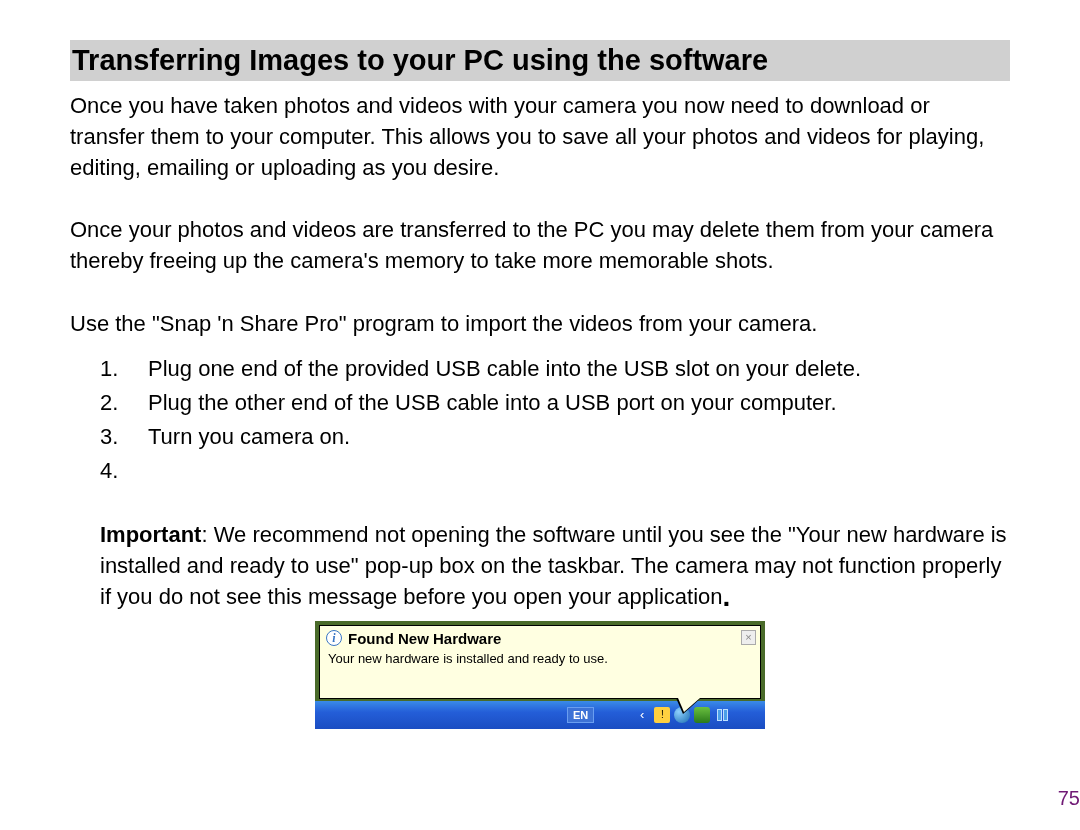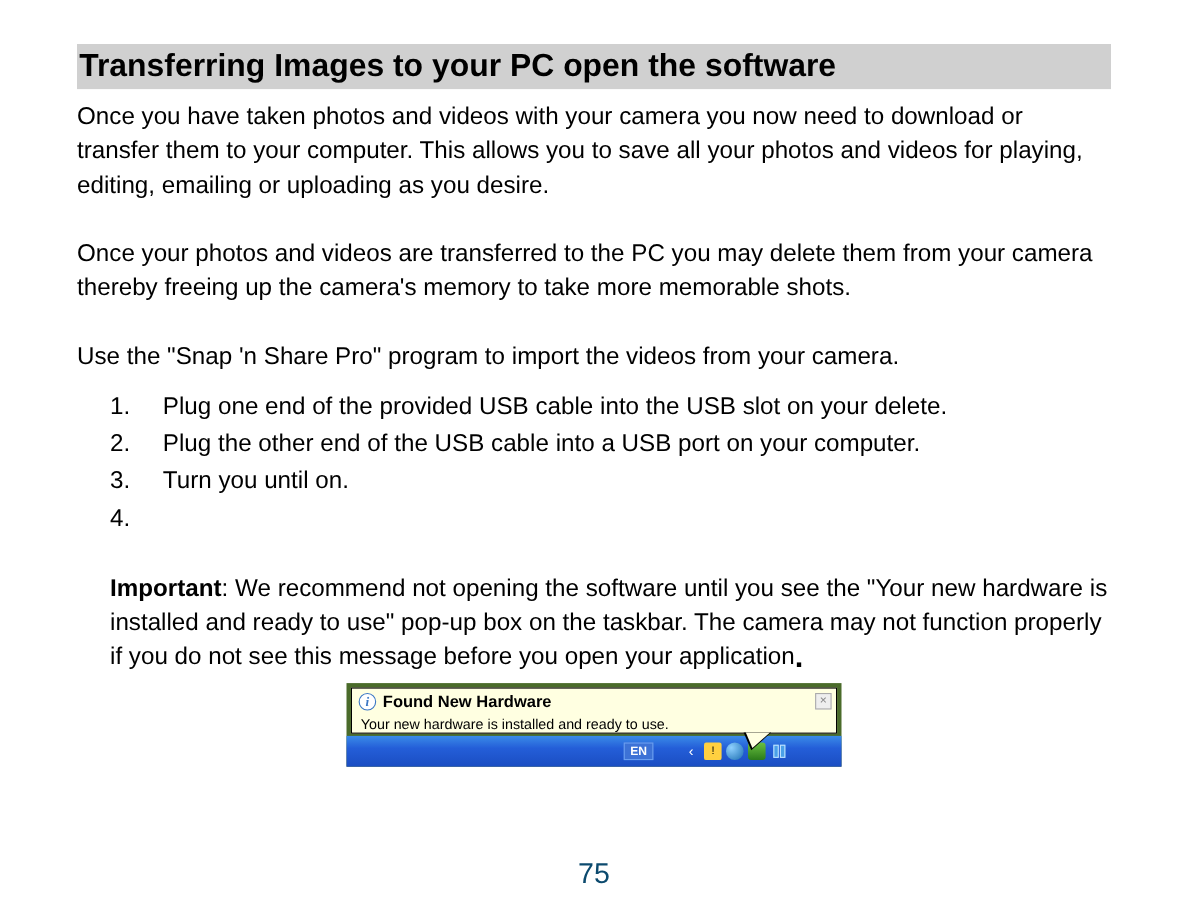--- a/index.html
+++ b/index.html
@@ -95,21 +95,21 @@
       border: 1px solid #aaa;
       background: #eee;
       font-size: 11px;
       line-height: 13px;
       text-align: center;
       color: #888;
     }
     .balloon-body {
       font-size: 13px;
       color: #000;
-      padding: 2px 8px 0 8px;
+      padding: 2px 8px 32px 8px;
     }
     .balloon-pointer {
       position: absolute;
       right: 60px;
       bottom: -14px;
       width: 0; height: 0;
       border-left: 6px solid transparent;
       border-right: 16px solid transparent;
       border-top: 14px solid #ffffe1;
     }
@@ -130,66 +130,66 @@
       margin-top: 2px;
     }
     .lang {
       background: #3d72d6;
       border: 1px solid #6a9ef0;
       color: #ffffff;
       font-size: 11px;
       font-weight: bold;
       padding: 1px 5px;
       margin-left: 252px;
-      margin-right: 26px;
+      margin-right: 40px;
     }
     .tray {
       display: flex;
       gap: 4px;
       align-items: center;
     }
     .tray-icon { width: 16px; height: 16px; display:flex; align-items:center; justify-content:center; font-size: 13px; }
     .tray-arrow { color: #fff; }
     .tray-shield { background: #ffd040; border-radius: 2px; color:#000; font-size:10px; }
     .tray-earth { background: radial-gradient(circle at 30% 30%, #8ed0ff, #1a6db0); border-radius:50%; }
     .tray-green { background: linear-gradient(#6ac040,#2a7a1a); border-radius:3px; }
     .tray-dual { display:flex; gap:1px; }
     .tray-dual span { width:5px; height:12px; background:#4aa0e8; border:1px solid #bde0ff; }
     .page-num {
       position: absolute;
       bottom: 20px;
       left: 0; right: 0;
-      text-align: center;
-      font-size: 26px;
-      color: #0c4a6e;
+      text-align: right;
+      font-size: 20px;
+      color: #701a75;
     }
   </style>
 </head>
 <body>
 
-<div class="heading">Transferring Images to your PC open the software</div>
+<div class="heading">Transferring Images to your PC using the software</div>
 
 <p class="para">Once you have taken photos and videos with your camera you now need to download or transfer them to your computer. This allows you to save all your photos and videos for playing, editing, emailing or uploading as you desire.</p>
 
 <p class="para">Once your photos and videos are transferred to the PC you may delete them from your camera thereby freeing up the camera's memory to take more memorable shots.</p>
 
 <p class="para para3">Use the "Snap 'n Share Pro" program to import the videos from your camera.</p>
 
 <div class="list">
   <div class="list-row">
     <span class="list-num">1.</span>
     <span>Plug one end of the provided USB cable into the USB slot on your delete.</span>
   </div>
   <div class="list-row">
     <span class="list-num">2.</span>
     <span>Plug the other end of the USB cable into a USB port on your computer.</span>
   </div>
   <div class="list-row">
     <span class="list-num">3.</span>
-    <span>Turn you until on.</span>
+    <span>Turn you camera on.</span>
   </div>
   <div class="list-row">
     <span class="list-num">4.</span>
   </div>
 </div>
 
 <p class="important-para">
   <span class="important-label">Important</span><span>:  We recommend not opening the software until you see the "Your new hardware is installed and ready to use" pop-up box on the taskbar. The camera may not function properly if you do not see this message before you open your application</span><span class="big-dot">.</span>
 </p>
 

